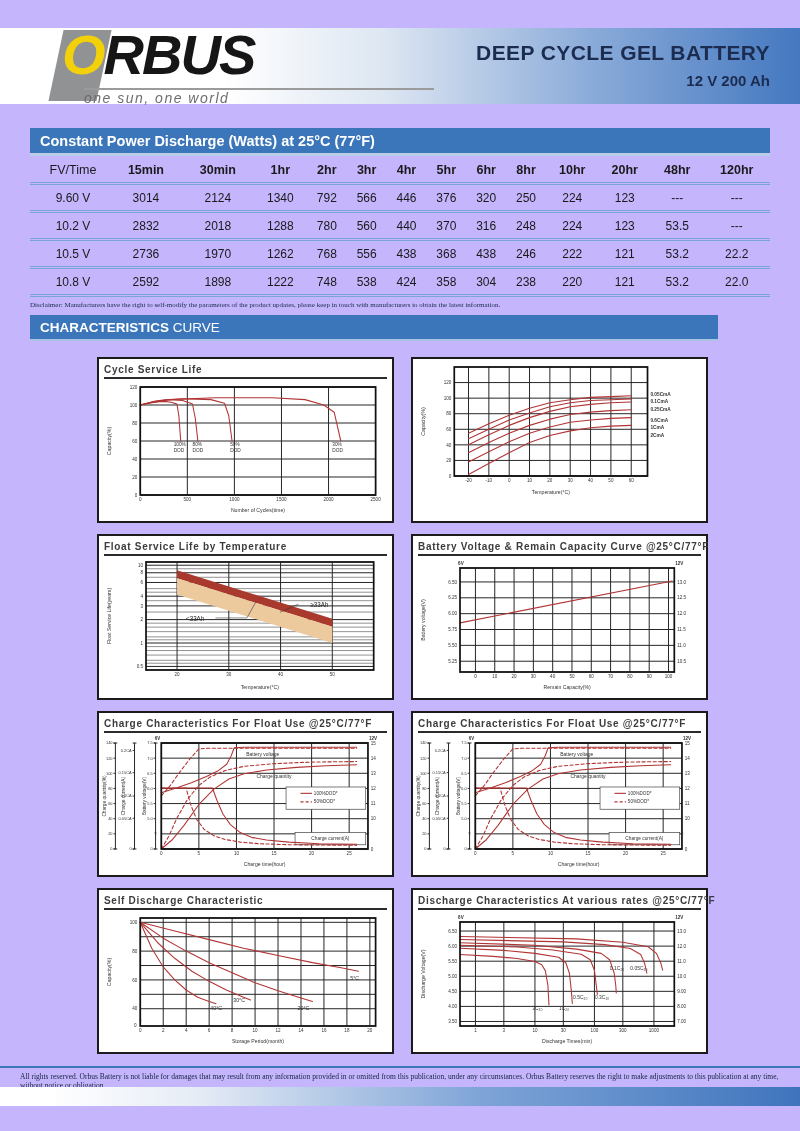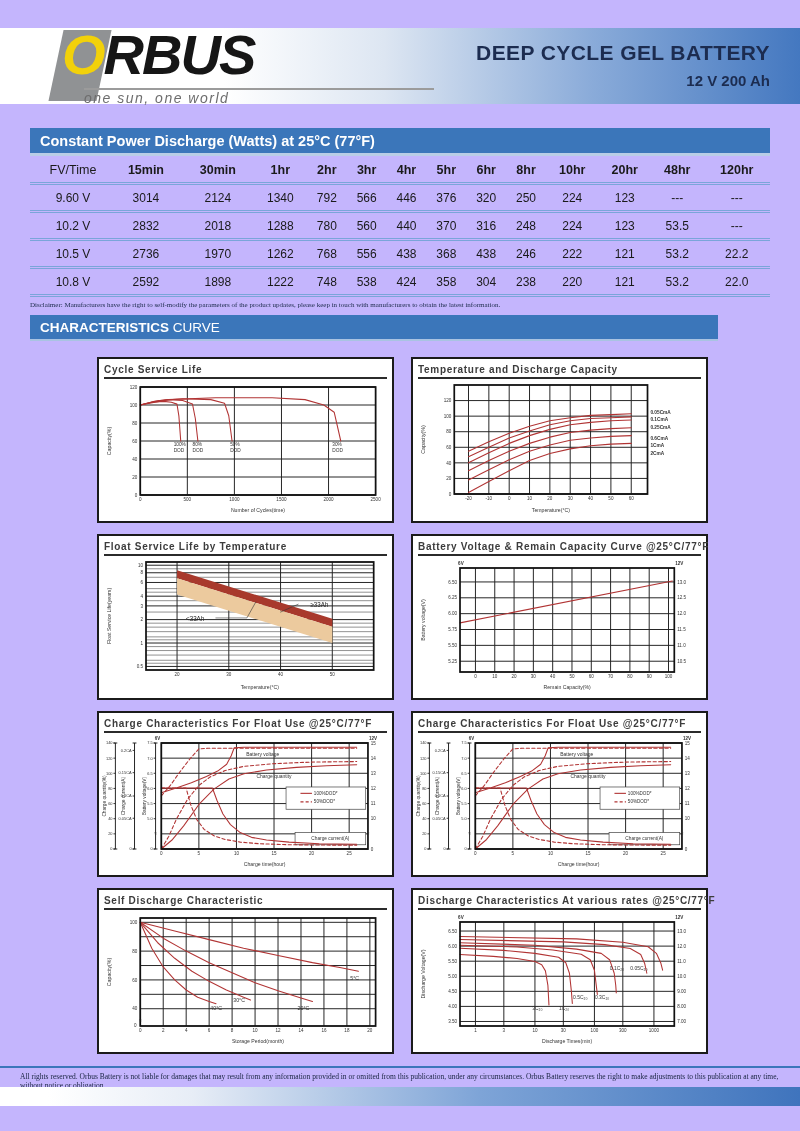--- a/index.html
+++ b/index.html
@@ -192,21 +192,20 @@
           <text x="37" y="27.699999999999996" font-size="4.8" text-anchor="end" fill="#333" font-family="&quot;Liberation Sans&quot;,sans-serif" font-weight="normal">100</text>
           <text x="37" y="9.7" font-size="4.8" text-anchor="end" fill="#333" font-family="&quot;Liberation Sans&quot;,sans-serif" font-weight="normal">120</text>
           <text x="9" y="62" font-size="5.2" text-anchor="middle" fill="#333" font-family="&quot;Liberation Sans&quot;,sans-serif" font-weight="normal" transform="rotate(-90 9 62)">Capacity(%)</text>
           <text x="74.93199999999999" y="67.19999999999999" font-size="5" text-anchor="start" fill="#333" font-family="&quot;Liberation Sans&quot;,sans-serif" font-weight="normal"><tspan x="74.93199999999999" dy="0">100%</tspan><tspan x="74.93199999999999" dy="6.3">DOD</tspan></text>
           <text x="94.612" y="67.19999999999999" font-size="5" text-anchor="start" fill="#333" font-family="&quot;Liberation Sans&quot;,sans-serif" font-weight="normal"><tspan x="94.612" dy="0">80%</tspan><tspan x="94.612" dy="6.3">DOD</tspan></text>
           <text x="133.972" y="67.19999999999999" font-size="5" text-anchor="start" fill="#333" font-family="&quot;Liberation Sans&quot;,sans-serif" font-weight="normal"><tspan x="133.972" dy="0">50%</tspan><tspan x="133.972" dy="6.3">DOD</tspan></text>
           <text x="240.736" y="67.19999999999999" font-size="5" text-anchor="start" fill="#333" font-family="&quot;Liberation Sans&quot;,sans-serif" font-weight="normal"><tspan x="240.736" dy="0">30%</tspan><tspan x="240.736" dy="6.3">DOD</tspan></text>
         </svg>
       </div>
       <div class="chart-box">
-        <div class="chart-title">Temperature and Discharge Capacity</div>
         <svg viewBox="0 0 300 136" preserveAspectRatio="none" class="chart-plot">
           <line x1="54.88421052631579" y1="6" x2="54.88421052631579" y2="115" stroke="#222" stroke-width="1"></line>
           <line x1="76.14736842105263" y1="6" x2="76.14736842105263" y2="115" stroke="#222" stroke-width="1"></line>
           <line x1="97.41052631578947" y1="6" x2="97.41052631578947" y2="115" stroke="#222" stroke-width="1"></line>
           <line x1="118.67368421052632" y1="6" x2="118.67368421052632" y2="115" stroke="#222" stroke-width="1"></line>
           <line x1="139.93684210526317" y1="6" x2="139.93684210526317" y2="115" stroke="#222" stroke-width="1"></line>
           <line x1="161.2" y1="6" x2="161.2" y2="115" stroke="#222" stroke-width="1"></line>
           <line x1="182.46315789473684" y1="6" x2="182.46315789473684" y2="115" stroke="#222" stroke-width="1"></line>
           <line x1="203.7263157894737" y1="6" x2="203.7263157894737" y2="115" stroke="#222" stroke-width="1"></line>
           <line x1="224.9894736842105" y1="6" x2="224.9894736842105" y2="115" stroke="#222" stroke-width="1"></line>

